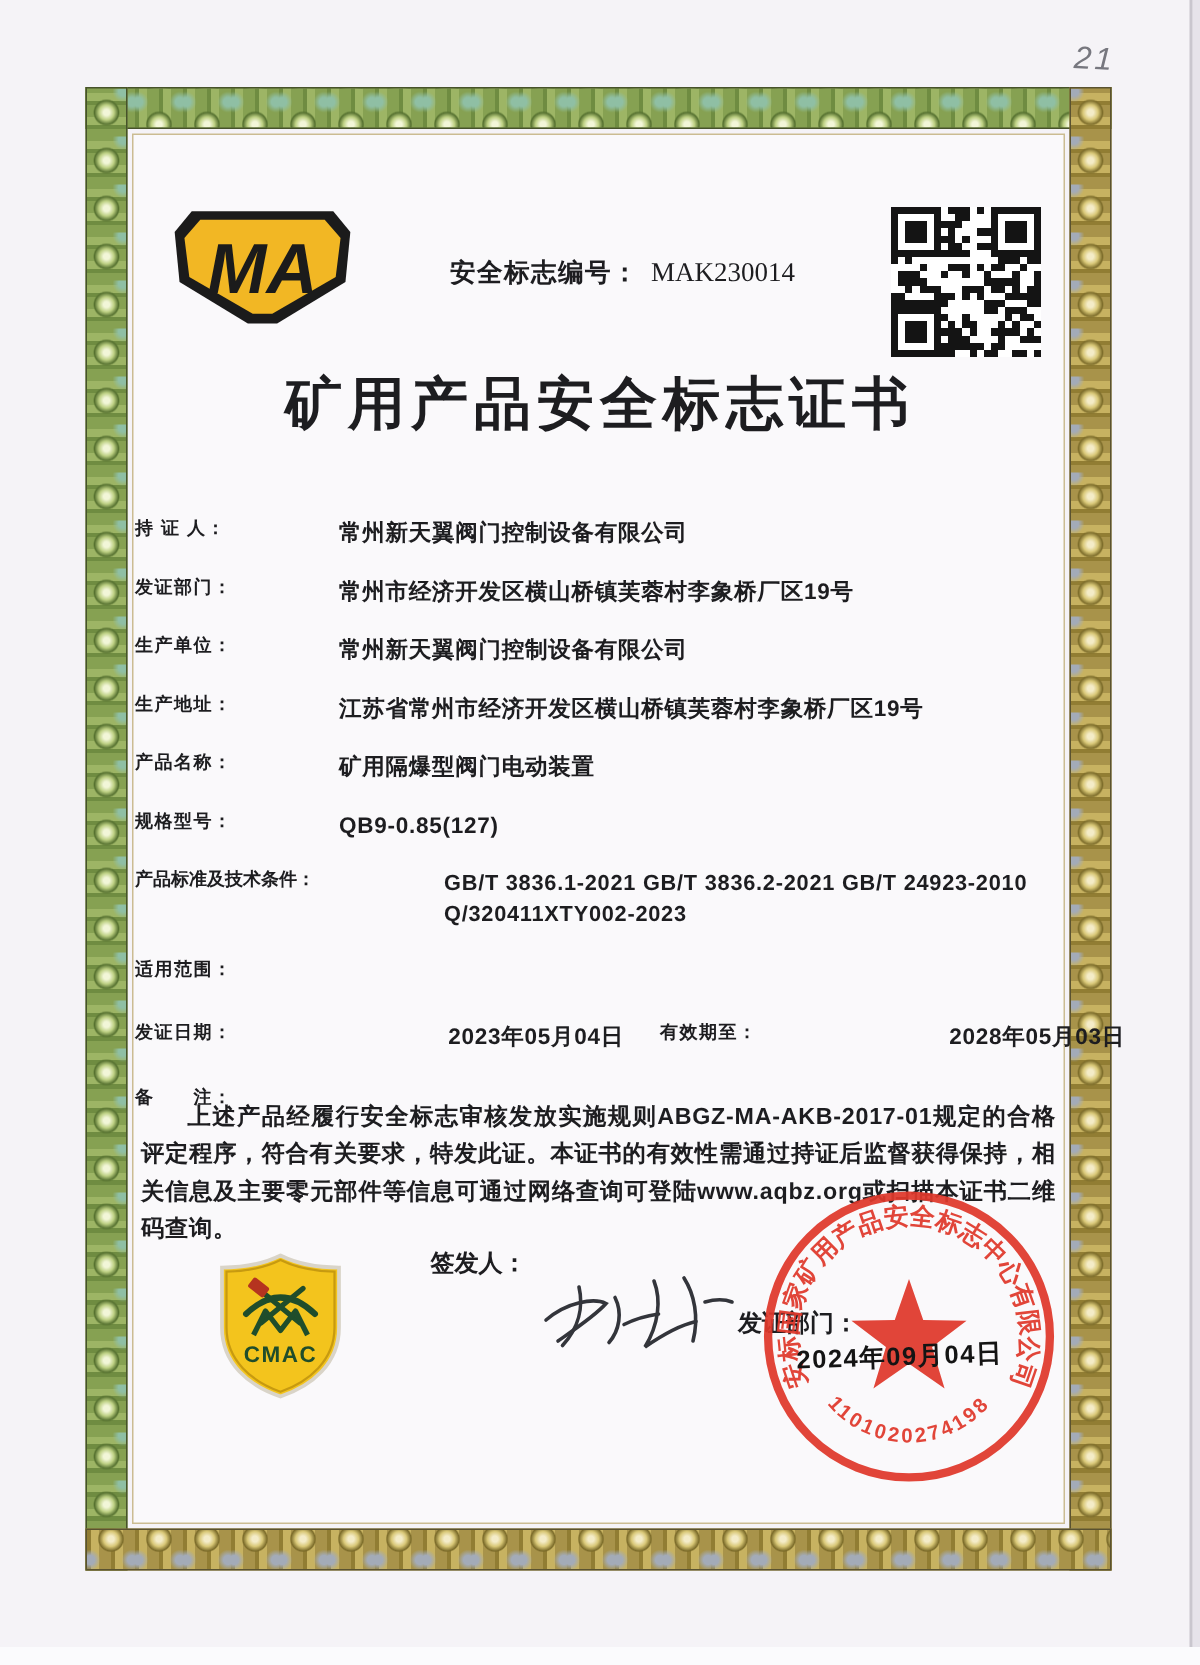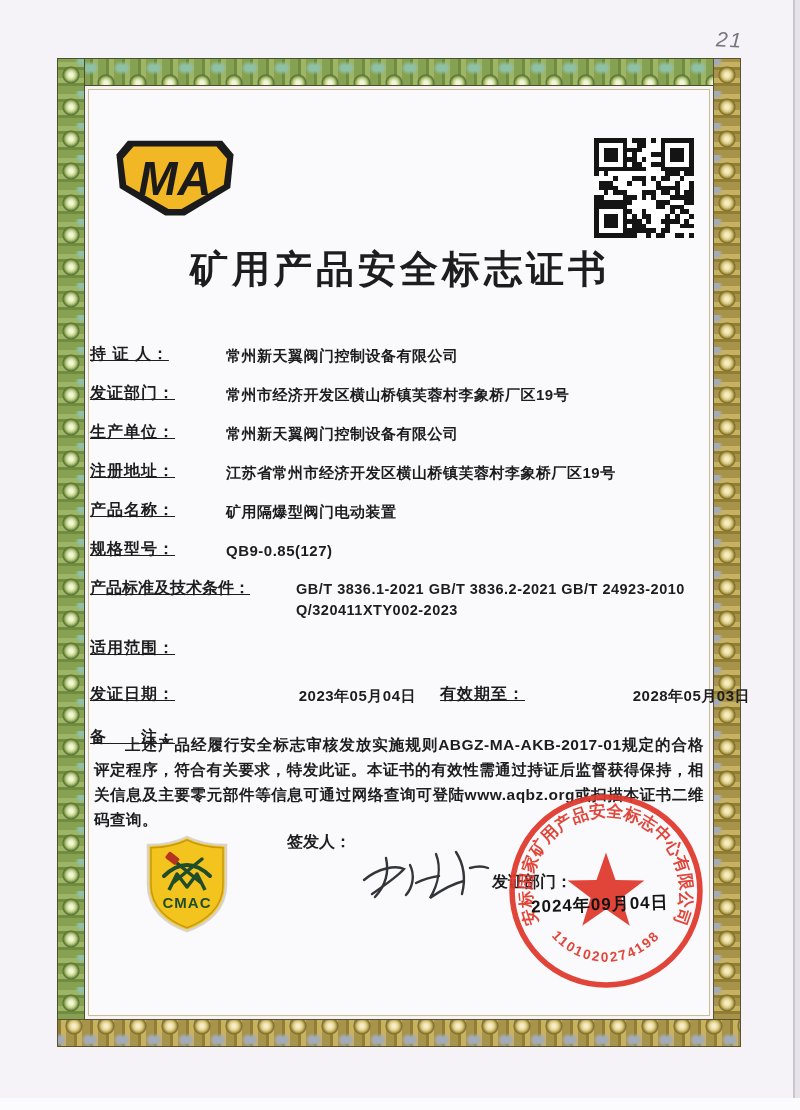--- a/index.html
+++ b/index.html
@@ -69,21 +69,21 @@
   .qr{position:absolute;left:594px;top:138px;width:100px;height:100px;}
   
   .title{
     position:absolute;left:0;right:0;top:244px;text-align:center;
     font-size:38px;font-weight:900;letter-spacing:4px;
     font-family:"Liberation Sans",sans-serif;
   }
   
   .fields{position:absolute;left:90px;top:336px;width:628px;}
   .frow{display:flex;align-items:flex-start;padding:8px 0 9px 0;}
-  .flabel{flex:0 0 136px;font-size:16px;font-weight:bold;letter-spacing:1px;white-space:nowrap;text-decoration:underline;}
+  .flabel{flex:0 0 136px;font-size:12px;font-weight:bold;letter-spacing:1px;white-space:nowrap;}
   .fvalue{font-size:15px;font-weight:bold;letter-spacing:0.5px;line-height:21px;padding-top:1px;}
   .frow-std .flabel{flex:0 0 206px;letter-spacing:0;}
   .frow-std .fvalue{font-size:14.5px;max-width:410px;}
   .frow-validity{margin-top:8px;}
   .frow-validity .fvalue{flex:0 0 190px;text-align:right;}
   .flabel.expiry{flex:0 0 120px;margin-left:24px;}
   .frow-remark{margin-top:4px;}
   
   .statement{
     position:absolute;left:94px;top:732px;width:610px;
@@ -120,20 +120,23 @@
     <div class="bstrip b-bottom b-gold"></div>
     <div class="inner-line"></div>
   </div>
 
   <svg class="ma-logo" viewBox="0 0 150 100">
     <path d="M17,3 L133,3 L147,20 L143,61 L87,95 L63,95 L7,61 L3,20 Z" fill="#1b1b1b"></path>
     <path d="M24,10 L126,10 L139,25 L135,57 L83,87 L67,87 L15,57 L11,25 Z" fill="#f2b724"></path>
     <text x="75" y="70" text-anchor="middle" font-size="58" font-weight="bold" font-style="italic" font-family="Liberation Sans, sans-serif" fill="#1b1b1b">MA</text>
   </svg>
 
+  <div class="certline">
+    <span class="lab">安全标志编号：</span><span class="val">MAK230014</span>
+  </div>
 
   <svg class="qr" viewBox="0 0 21 21" shape-rendering="crispEdges">
       <rect x="0" y="0" width="21" height="21" fill="#fff"></rect>
       <rect x="0" y="0" width="7" height="7" fill="#141414"></rect>
       <rect x="1" y="1" width="5" height="5" fill="#fff"></rect>
       <rect x="2" y="2" width="3" height="3" fill="#141414"></rect>
       <rect x="14" y="0" width="7" height="7" fill="#141414"></rect>
       <rect x="15" y="1" width="5" height="5" fill="#fff"></rect>
       <rect x="16" y="2" width="3" height="3" fill="#141414"></rect>
       <rect x="0" y="14" width="7" height="7" fill="#141414"></rect>
@@ -293,21 +296,21 @@
     </div>
     <div class="frow">
       <div class="flabel">发证部门：</div>
       <div class="fvalue">常州市经济开发区横山桥镇芙蓉村李象桥厂区19号</div>
     </div>
     <div class="frow">
       <div class="flabel">生产单位：</div>
       <div class="fvalue">常州新天翼阀门控制设备有限公司</div>
     </div>
     <div class="frow">
-      <div class="flabel">注册地址：</div>
+      <div class="flabel">生产地址：</div>
       <div class="fvalue">江苏省常州市经济开发区横山桥镇芙蓉村李象桥厂区19号</div>
     </div>
     <div class="frow">
       <div class="flabel">产品名称：</div>
       <div class="fvalue">矿用隔爆型阀门电动装置</div>
     </div>
     <div class="frow">
       <div class="flabel">规格型号：</div>
       <div class="fvalue">QB9-0.85(127)</div>
     </div>

